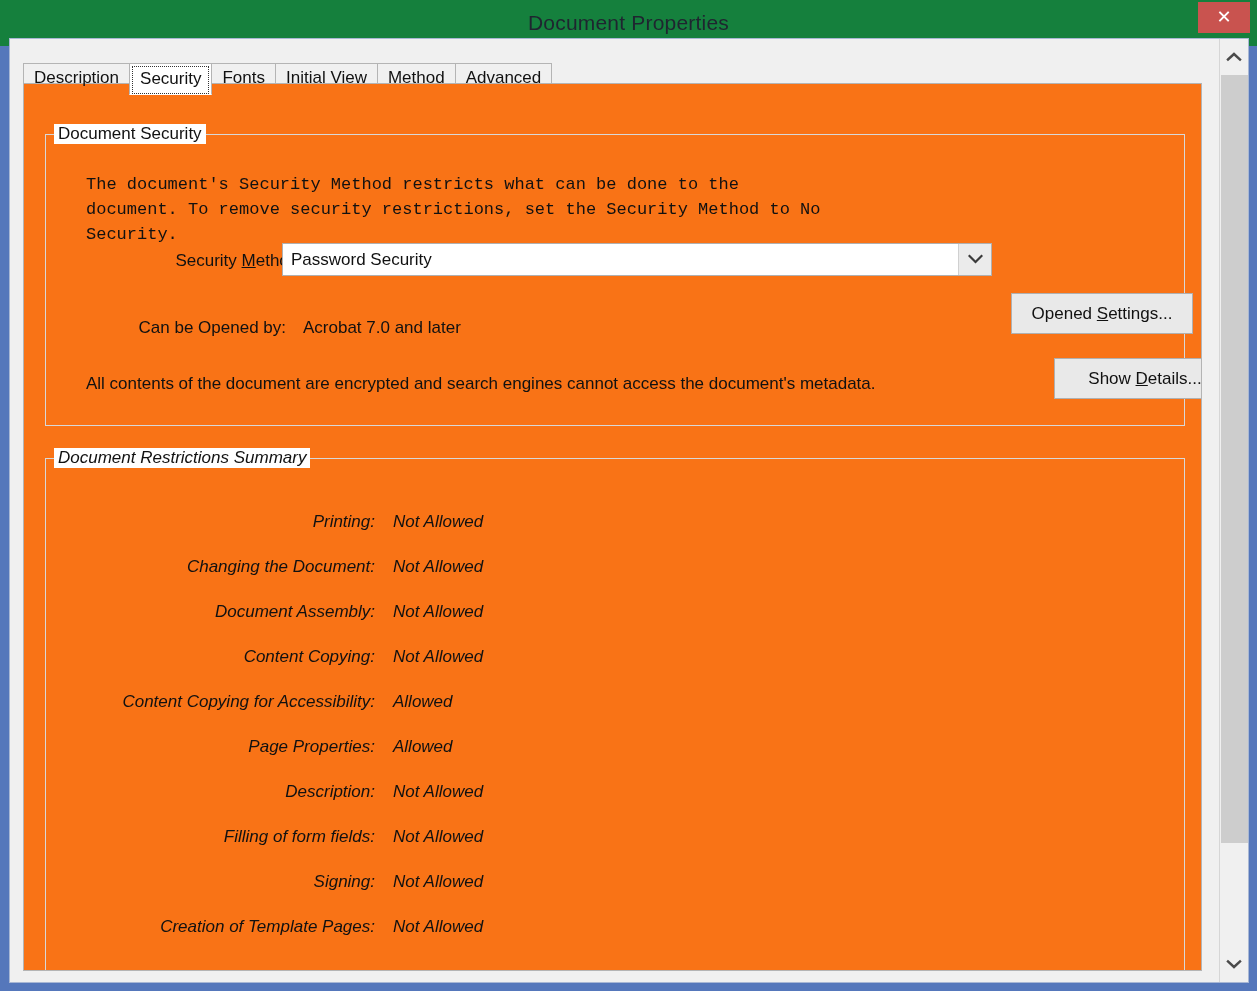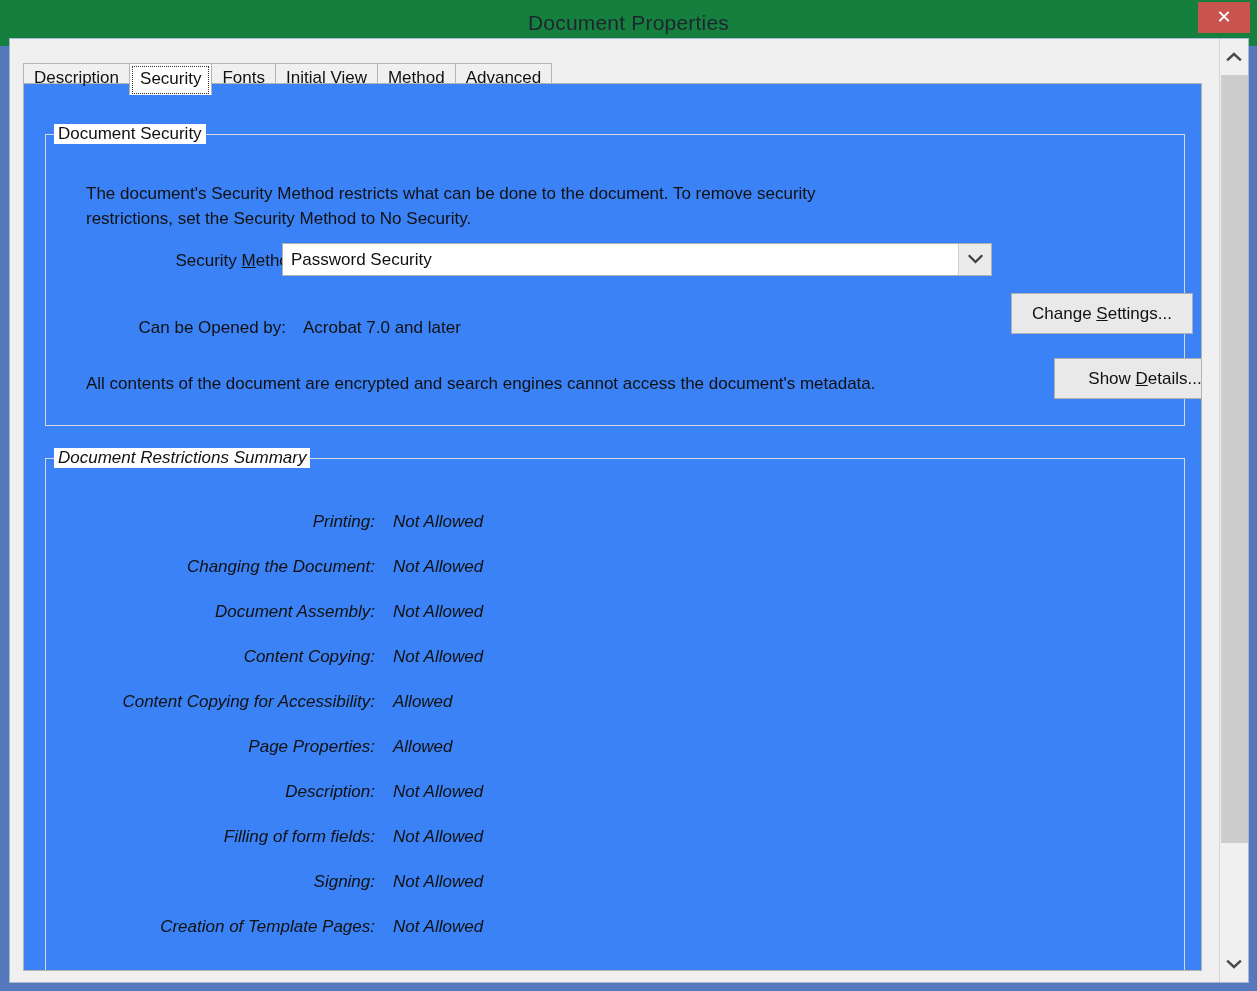--- a/index.html
+++ b/index.html
@@ -114,21 +114,21 @@
   }
   .tab .tlabel { position: relative; z-index: 2; }
 
   
   #content-panel {
     position: absolute;
     left: 13px;
     top: 44px;
     width: 1179px;
     height: 888px;
-    background: #3b82f6;
+    background: #f97316;
     border: 1px solid #b4b4b4;
     box-sizing: border-box;
     overflow: hidden;
   }
 
   
   .groupbox {
     position: absolute;
     box-sizing: border-box;
     border: 1px solid #d8d8d8;
@@ -147,21 +147,21 @@
   #grp-security { left: 21px; top: 50px; width: 1140px; height: 292px; }
   #grp-restrict { left: 21px; top: 374px; width: 1140px; height: 594px; font-style: italic; }
 
   
   .para {
     position: absolute;
     font-size: 17px;
     color: #111111;
     line-height: 25px;
   }
-  #sec-desc { left: 40px; top: 46px; width: 740px; }
+  #sec-desc { left: 40px; top: 37px; width: 740px; font-family: Liberation Mono, monospace; }
   #sec-note { left: 40px; top: 236px; width: 790px; }
 
   #sec-method-label {
     position: absolute;
     left: 0px;
     top: 116px;
     width: 257px;
     text-align: right;
     font-size: 17px;
     color: #111111;
@@ -360,21 +360,21 @@
               <path d="M1.5 2 L7.5 8 L13.5 2" stroke="#3a3a3a" stroke-width="2.2" fill="none" stroke-linecap="square"></path>
             </svg>
           </div>
         </div>
 
         <div id="openedby-label">Can be Opened by:</div>
         <div id="openedby-value">Acrobat 7.0 and later</div>
 
         <div class="para" id="sec-note">All contents of the document are encrypted and search engines cannot access the document's metadata.</div>
 
-        <div class="dlg-button" id="btn-change-settings"><span>Change </span><span class="acc">S</span><span>ettings...</span></div>
+        <div class="dlg-button" id="btn-change-settings"><span>Opened </span><span class="acc">S</span><span>ettings...</span></div>
 
         <div class="dlg-button" id="btn-show-details"><span>Show </span><span class="acc">D</span><span>etails...</span></div>
       </div>
 
       <div class="groupbox" id="grp-restrict">
         <div class="group-legend">Document Restrictions Summary</div>
         <div id="restrict-list">
             <div class="restrict-row">
               <div class="restrict-label">Printing:</div>
               <div class="restrict-value">Not Allowed</div>

